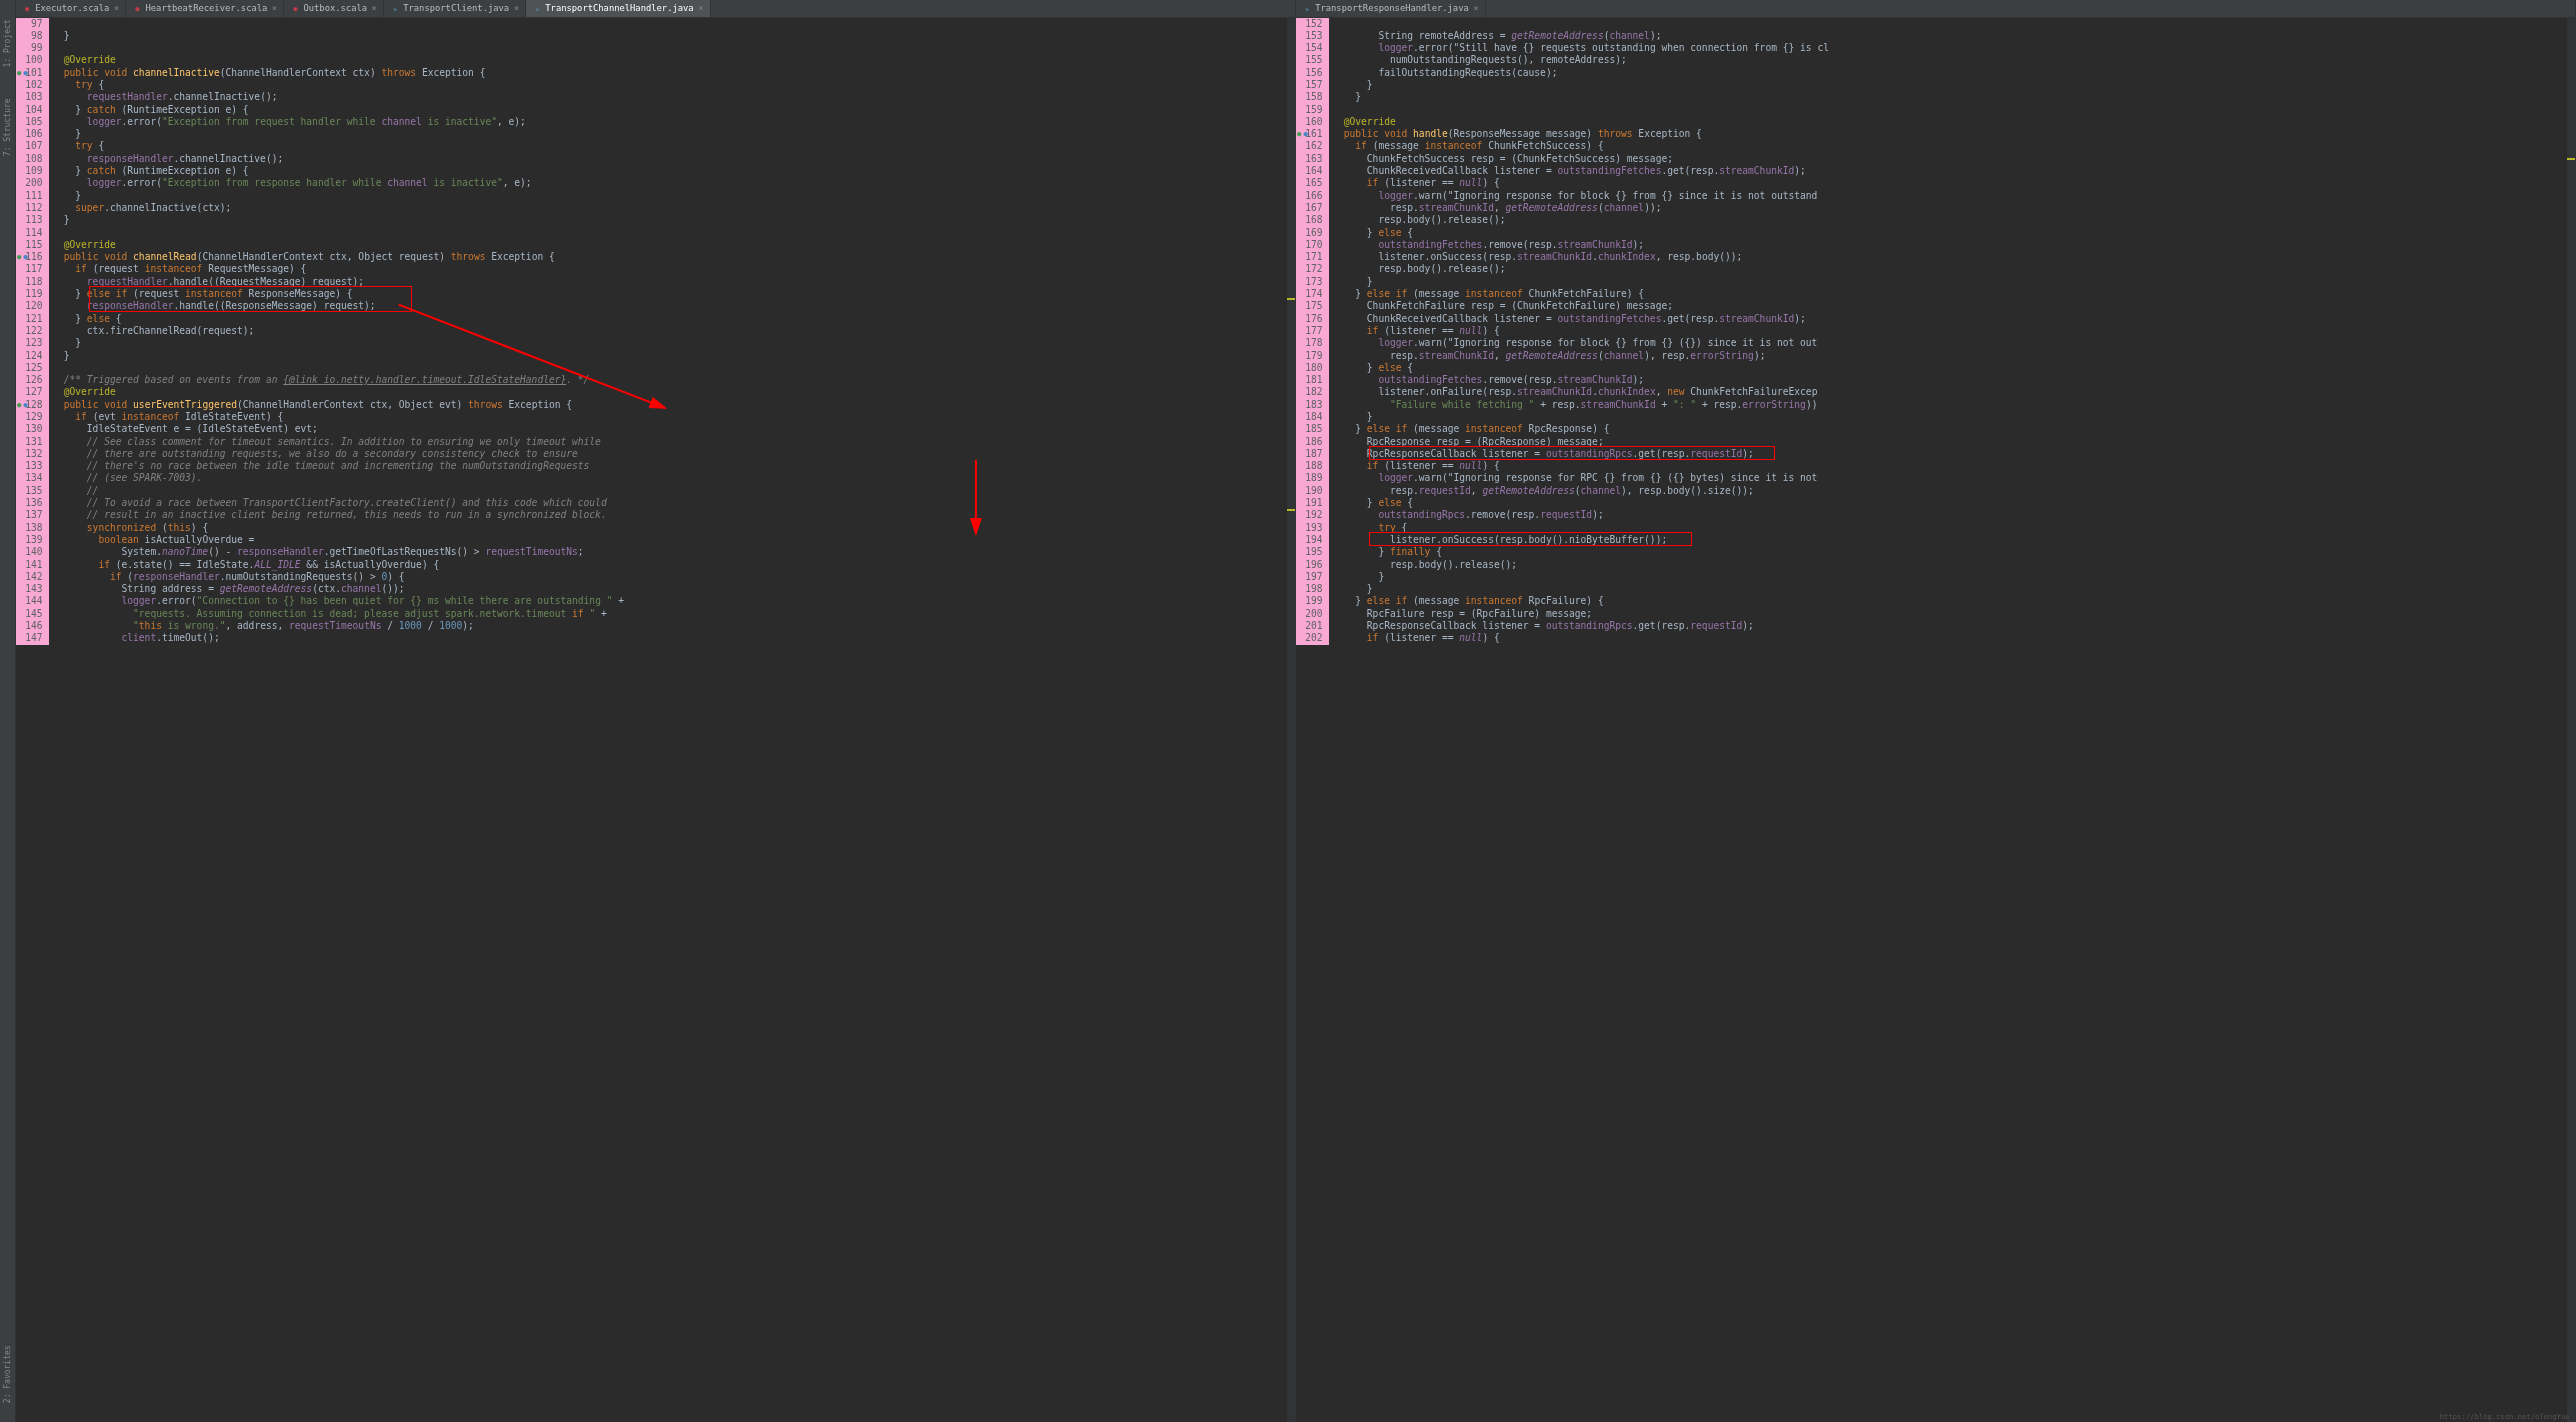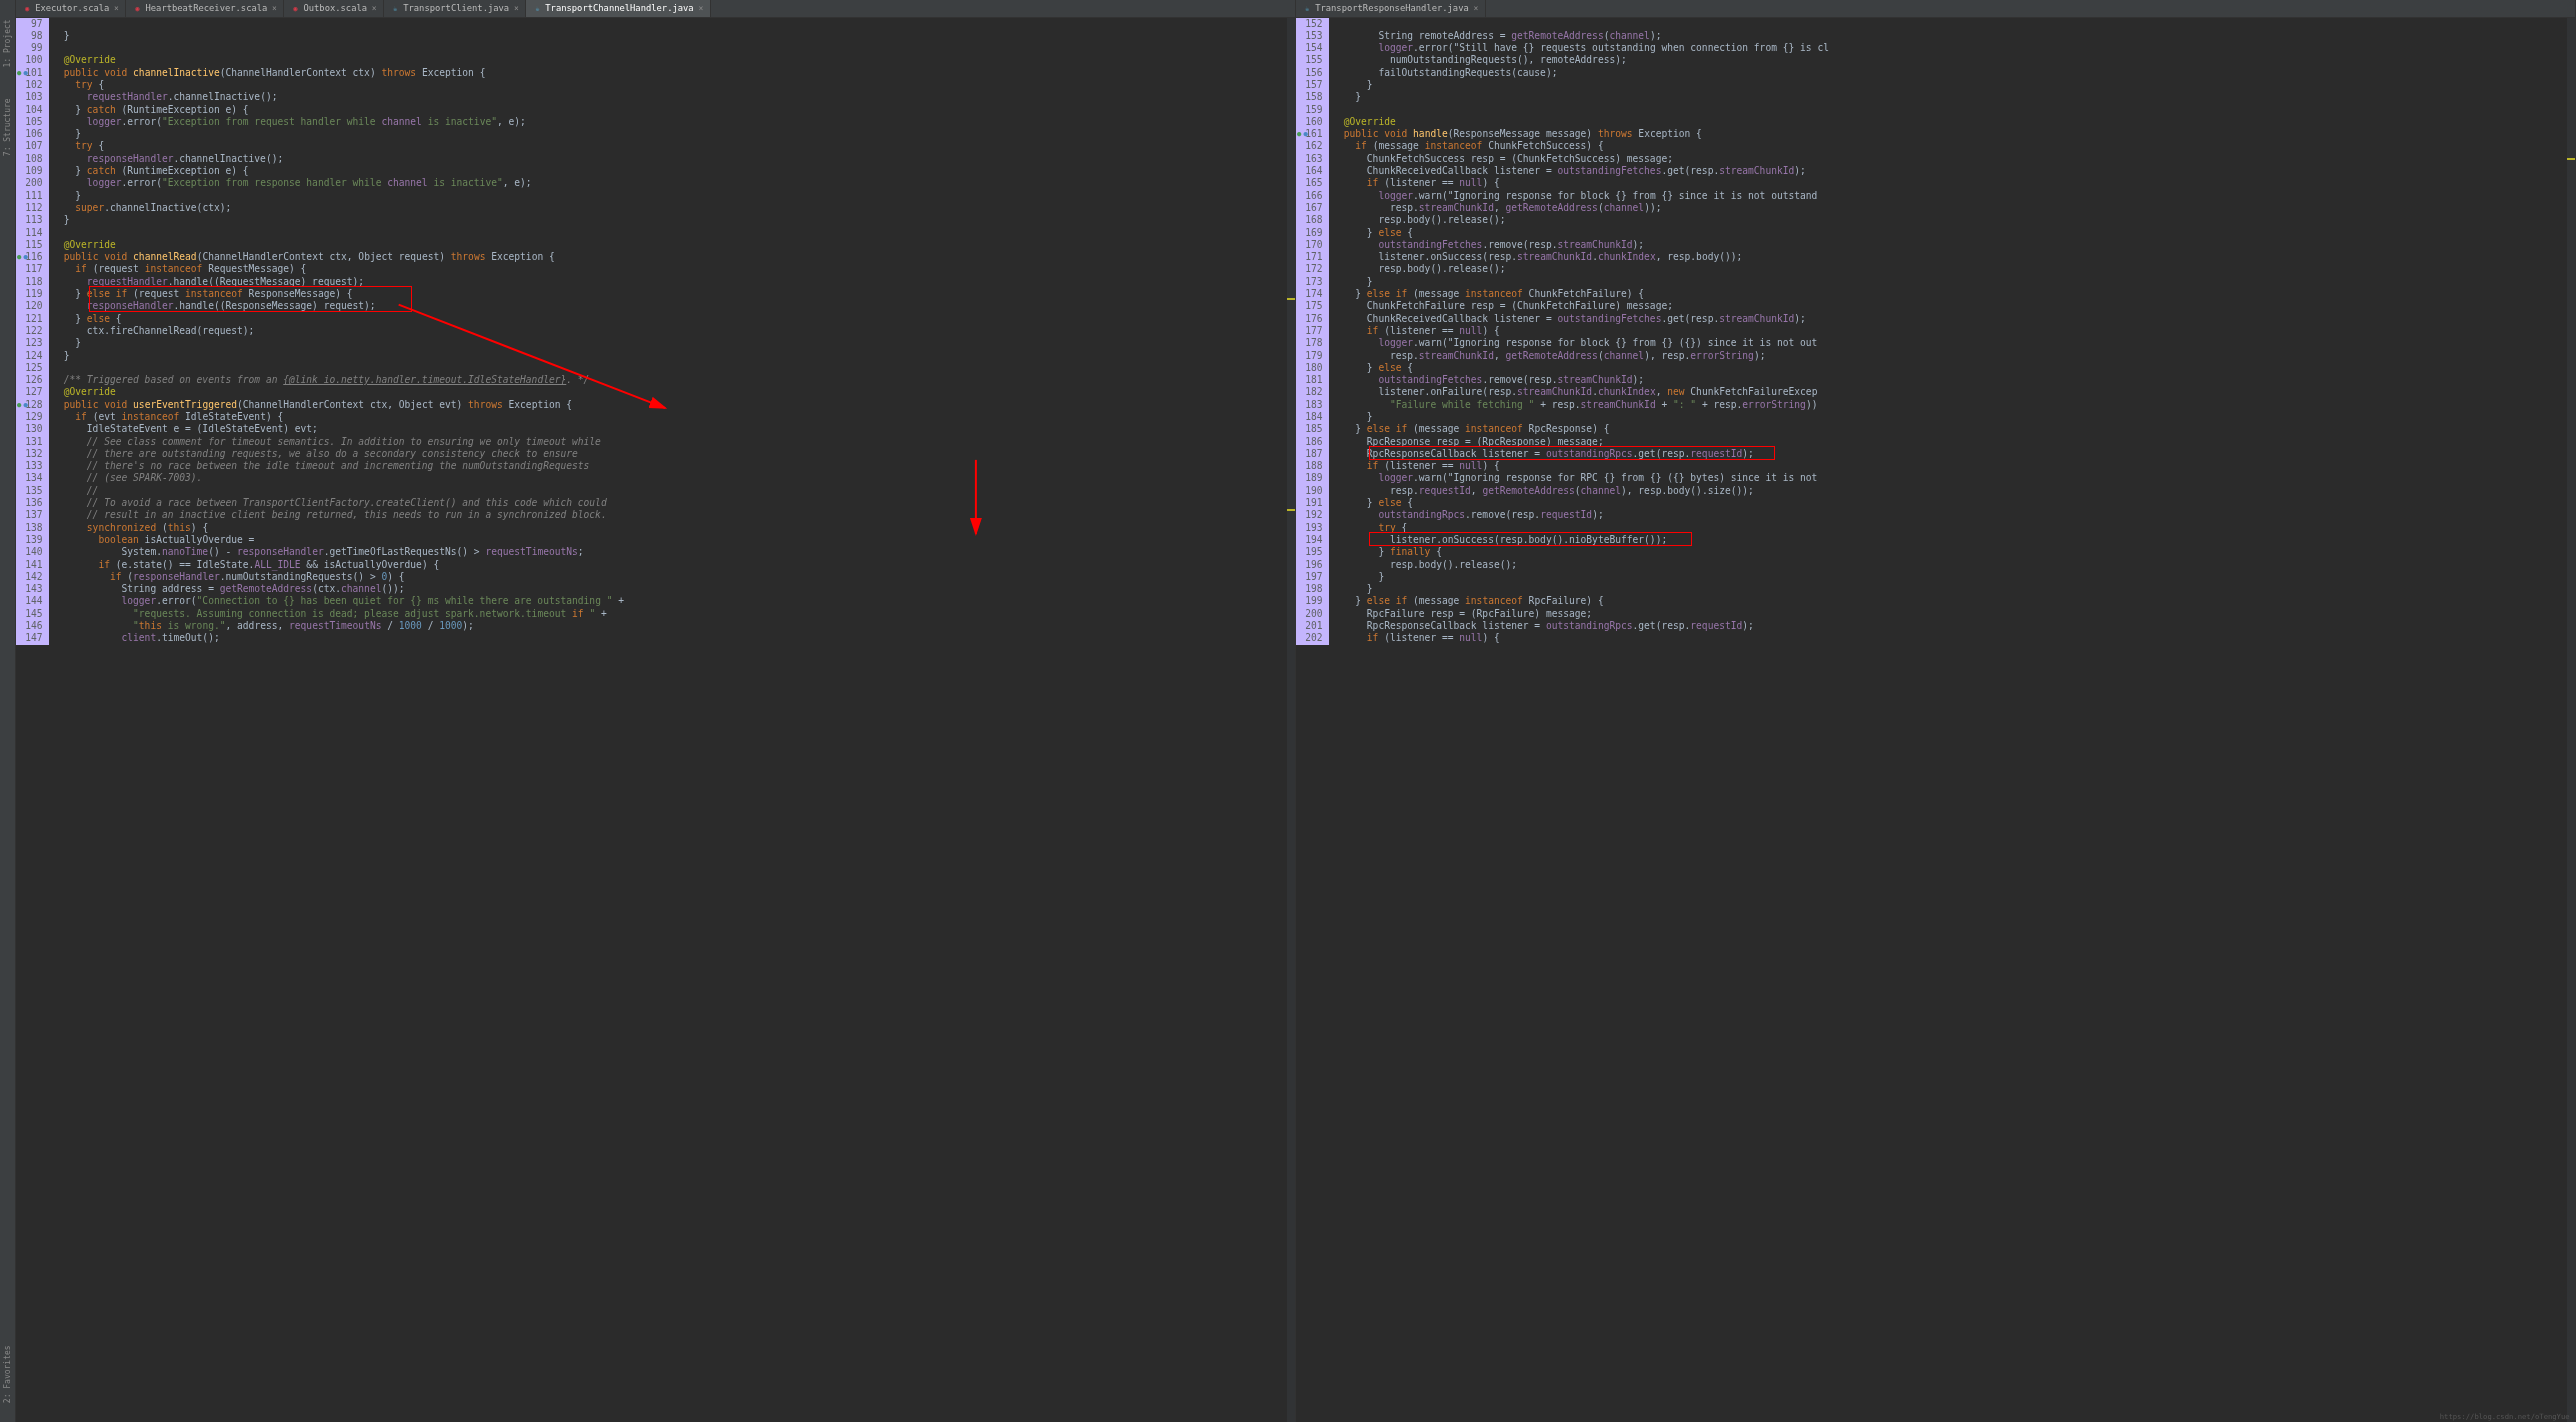--- a/index.html
+++ b/index.html
@@ -88,21 +88,21 @@
   flex: 1;
   overflow: hidden;
   position: relative;
 }
 .code-area {
   display: flex;
   font-size: 9.6px;
   line-height: 12.3px;
 }
 .gutter {
-  background: #c4b5fd;
+  background: #f9a8d4;
   color: #606366;
   text-align: right;
   padding-right: 6.4px;
   user-select: none;
   min-width: 33px;
 }
 .gutter-line {
   height: 12.3px;
   padding-left: 3.2px;
   position: relative;
@@ -123,21 +123,21 @@
 }
 .code-line {
   height: 12.3px;
 }
 .kw { color: #cc7832; }
 .def { color: #ffc66d; }
 .str { color: #6a8759; }
 .com { color: #808080; font-style: italic; }
 .field { color: #9876aa; }
 .ann { color: #bbb529; }
-.const { color: #9876aa; }
+.const { color: #9876aa; font-style: italic; }
 .num { color: #6897bb; }
 .linkcom { color: #808080; font-style: italic; text-decoration: underline; }
 .redbox {
   border: 1.6px solid #ff0000;
   position: absolute;
   pointer-events: none;
   z-index: 10;
 }
 .footer-mark {
   position: absolute;

